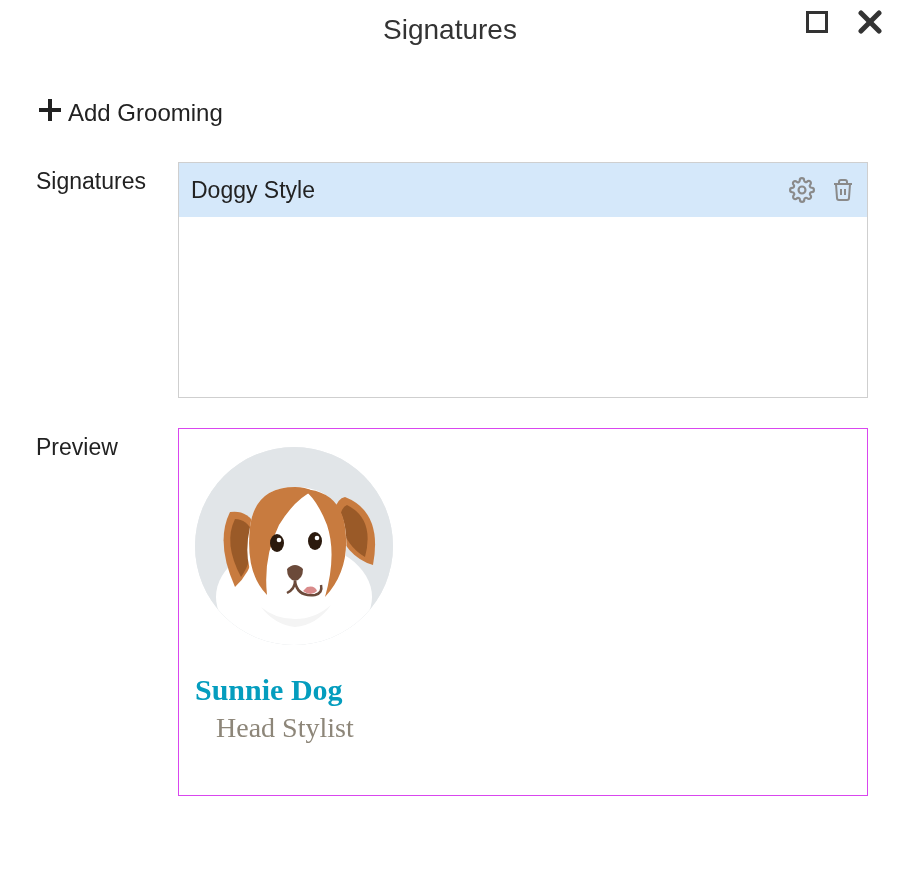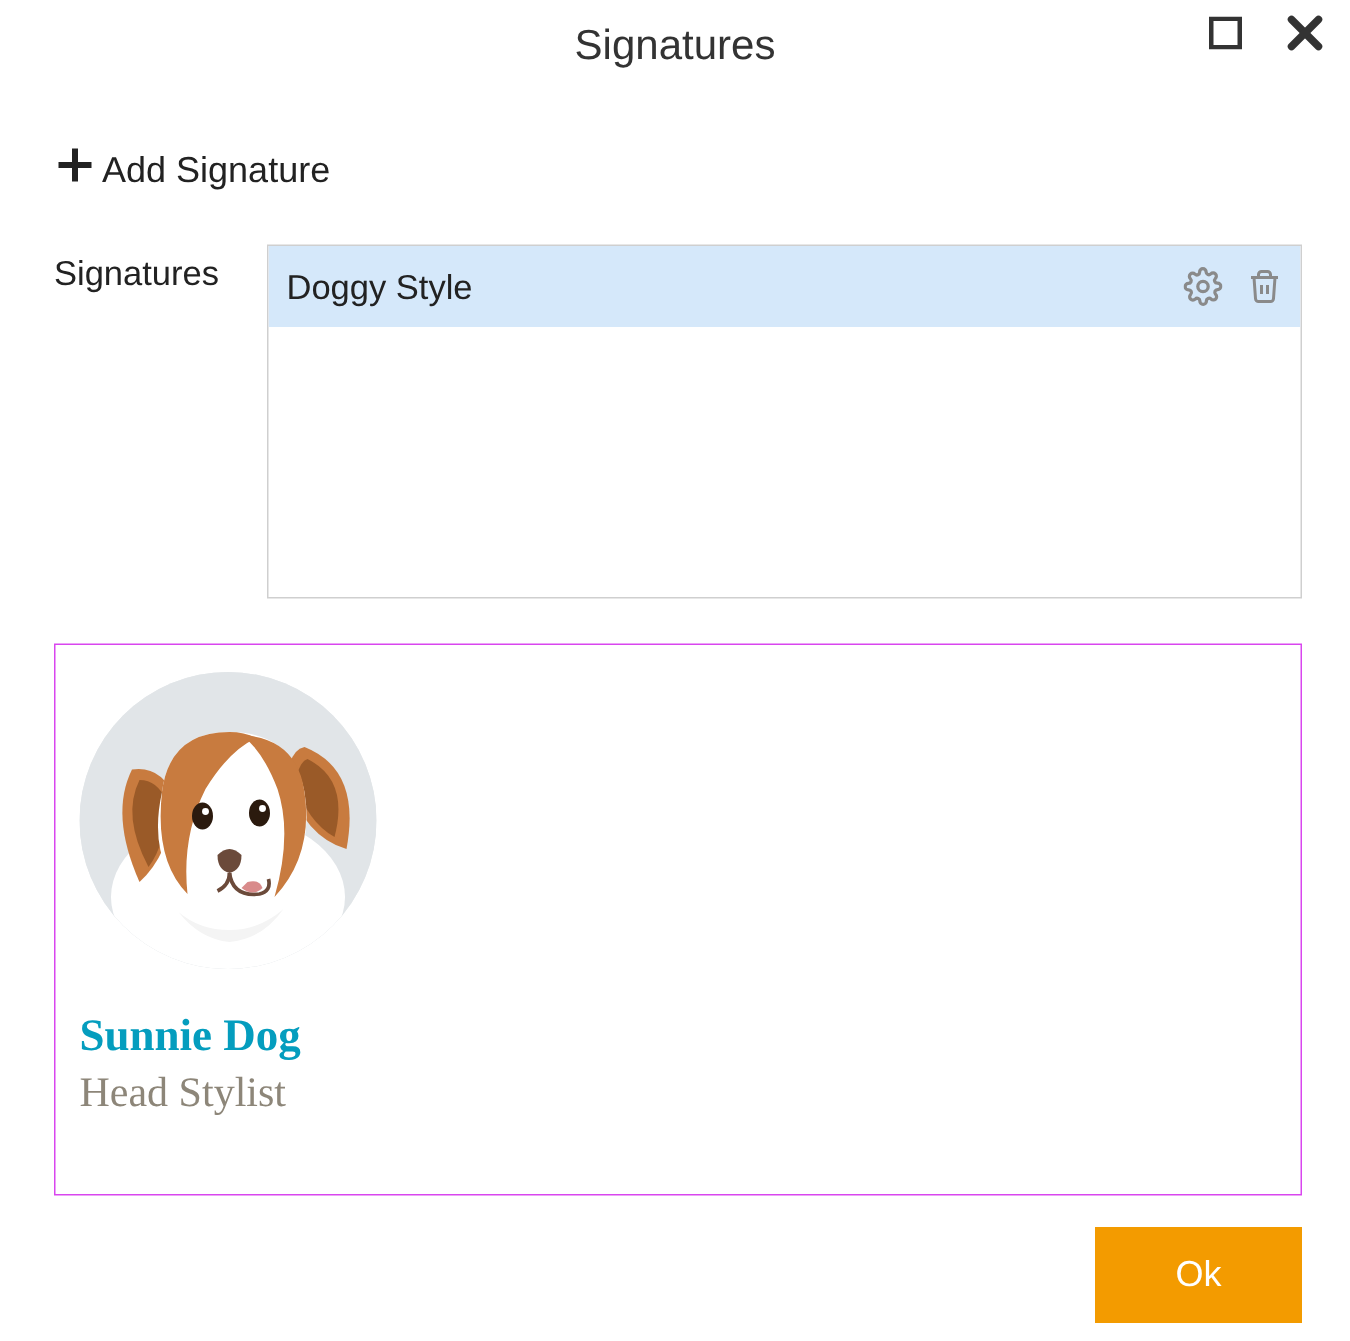--- a/index.html
+++ b/index.html
@@ -123,20 +123,21 @@
       font-size: 30px;
       font-weight: 700;
       color: #049dbe;
       margin-bottom: 2px;
     }
     .sig-title-line, .sig-company-line {
       font-family: Georgia, "Times New Roman", serif;
       font-size: 28px;
       color: #8d8679;
       line-height: 1.35;
+      margin-left: 21px;
     }
     .footer {
       position: absolute;
       bottom: 12px;
       right: 32px;
       display: flex;
       gap: 18px;
     }
     .btn {
       height: 64px;
@@ -178,21 +179,21 @@
   </div>
 </div>
 
 <div class="add-signature">
   <span class="plus">
     <svg width="28" height="28" viewBox="0 0 28 28">
       <line x1="14" y1="3" x2="14" y2="25" stroke="#222" stroke-width="4"></line>
       <line x1="3" y1="14" x2="25" y2="14" stroke="#222" stroke-width="4"></line>
     </svg>
   </span>
-  <span>Add Signature</span>
+  <span>Add Grooming</span>
 </div>
 
 <div class="content-row">
   <div class="label-col">Signatures</div>
   <div class="signatures-box">
     <div class="sig-item">
       <span class="sig-name">Doggy Style</span>
       <div class="sig-actions">
         <div class="icon-btn">
           <svg width="26" height="26" viewBox="0 0 24 24" fill="none" stroke="#8a8a8a" stroke-width="2">
@@ -208,20 +209,21 @@
             <line x1="10" y1="11" x2="10" y2="17"></line>
             <line x1="14" y1="11" x2="14" y2="17"></line>
           </svg>
         </div>
       </div>
     </div>
   </div>
 </div>
 
 <div class="content-row" style="margin-top:30px;">
+  <div class="label-col">Preview</div>
   <div class="preview-box">
     <div class="avatar">
       <svg width="198" height="198" viewBox="0 0 198 198">
         <rect width="198" height="198" fill="#e1e5e8"></rect>
 
         <ellipse cx="99" cy="150" rx="78" ry="55" fill="#ffffff"></ellipse>
 
         <path d="M35 65 Q20 95 40 140 Q60 122 64 85 Q55 62 35 65 Z" fill="#c87b3f"></path>
         <path d="M40 72 Q28 96 46 130 Q58 114 58 86 Q52 72 40 72 Z" fill="#9a5a28"></path>
 
@@ -246,14 +248,13 @@
 
         <path d="M66 160 Q80 178 100 180 Q122 178 136 158 Q120 172 100 172 Q80 172 66 160 Z" fill="#f4f4f4"></path>
       </svg>
     </div>
     <div class="sig-name-line">Sunnie Dog</div>
     <div class="sig-title-line">Head Stylist</div>
   </div>
 </div>
 
 <div class="footer">
-  <button class="btn btn-primary">Ok</button>
 </div>
 
 </body></html>

